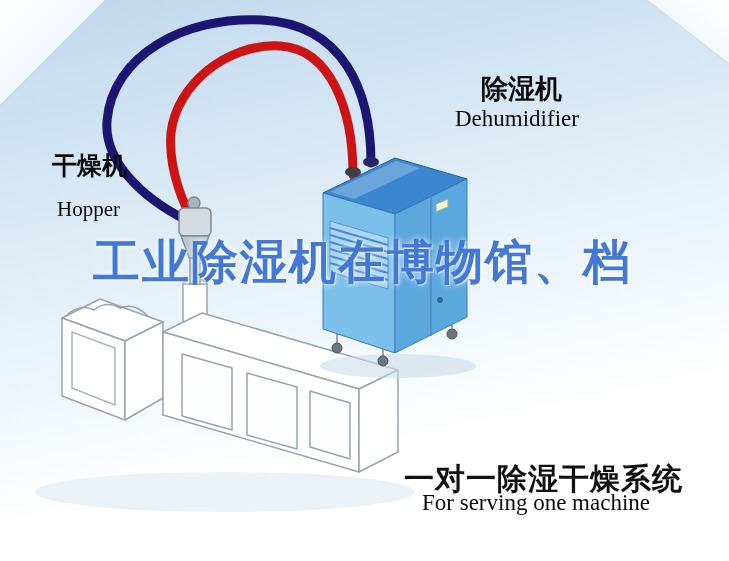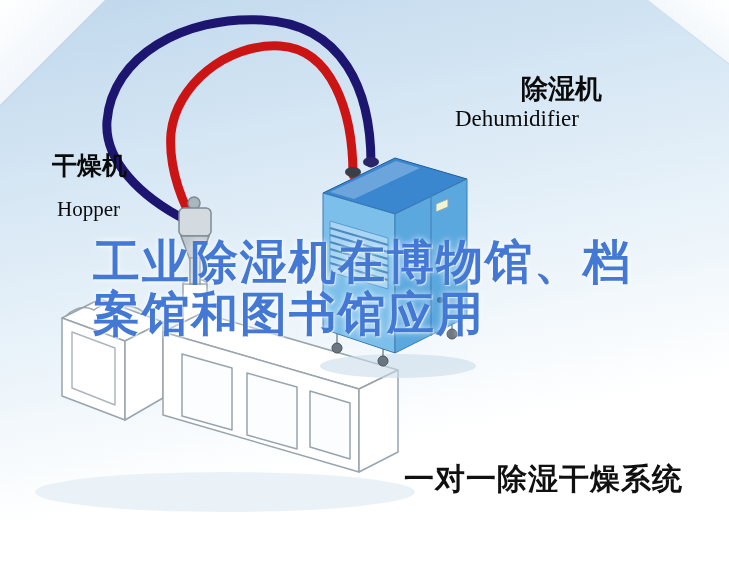--- a/index.html
+++ b/index.html
@@ -7,21 +7,21 @@
     position:relative;width:729px;height:561px;overflow:hidden;
     background:linear-gradient(168deg,#bfd7ec 0%,#d5e6f4 26%,#ebf4fa 52%,#ffffff 74%);
     font-family:"DejaVu Sans",sans-serif;
   }
   .canvas svg{position:absolute;left:0;top:0;}
   .txt{position:absolute;white-space:nowrap;line-height:1.1;}
   .cn-label{font-weight:bold;color:#0b0b0b;}
   .en-label{font-family:"Liberation Serif",serif;color:#0b0b0b;}
   .hopper-cn{left:52px;top:152px;font-size:25px;}
   .hopper-en{left:57px;top:198px;font-size:21px;}
-  .dehum-cn{left:481px;top:74px;font-size:27px;margin-left:40px;}
+  .dehum-cn{left:481px;top:74px;font-size:27px;}
   .dehum-en{left:455px;top:106px;font-size:23px;text-align:right;}
   .title-line{
     left:93px;font-size:47px;font-weight:bold;color:#4478d5;letter-spacing:2px;
     text-shadow:0 0 6px rgba(255,255,255,0.85),1px 1px 0 rgba(255,255,255,0.6);
   }
   .title-line.l1{top:236px;}
   .title-line.l2{top:288px;}
   .cap-cn{left:404px;top:462px;font-size:30px;font-weight:bold;color:#101010;letter-spacing:1px;}
   .cap-en{left:422px;top:490px;font-size:23px;}
 </style>
@@ -119,17 +119,17 @@
     </g>
   </svg>
 
   <div class="txt cn-label hopper-cn">干燥机</div>
   <div class="txt en-label hopper-en">Hopper</div>
 
   <div class="txt cn-label dehum-cn">除湿机</div>
   <div class="txt en-label dehum-en">Dehumidifier</div>
 
   <div class="txt title-line l1">工业除湿机在博物馆、档</div>
-  <div class="txt title-line l2">案馆和图书馆应用</div>
 
   <div class="txt cap-cn">一对一除湿干燥系统</div>
+  <div class="txt en-label cap-en">For serving one machine</div>
 
 </div>
 
 </body></html>

